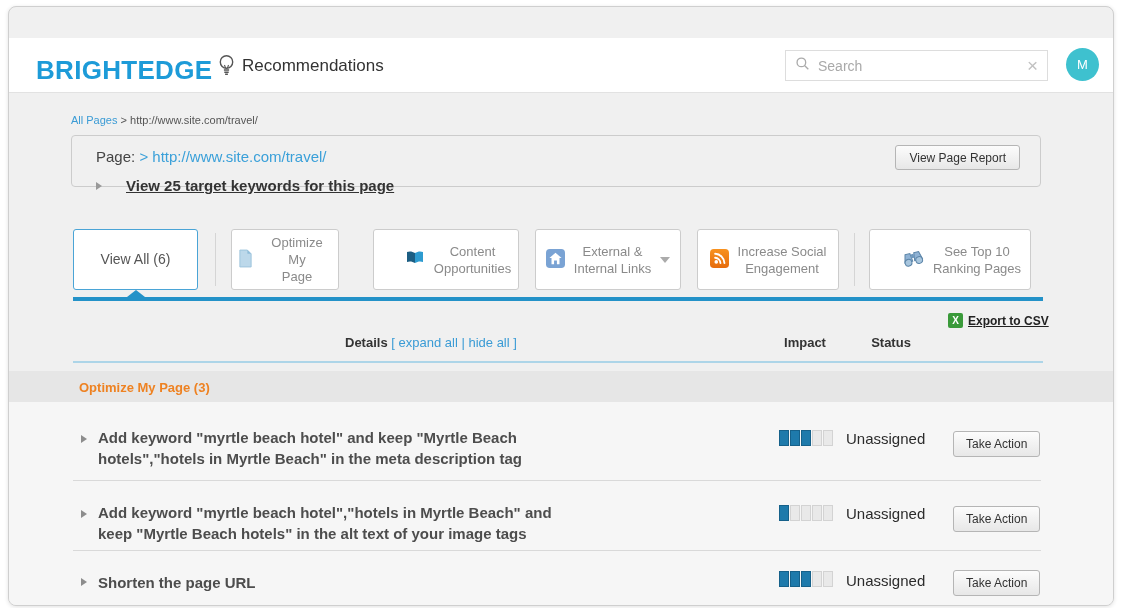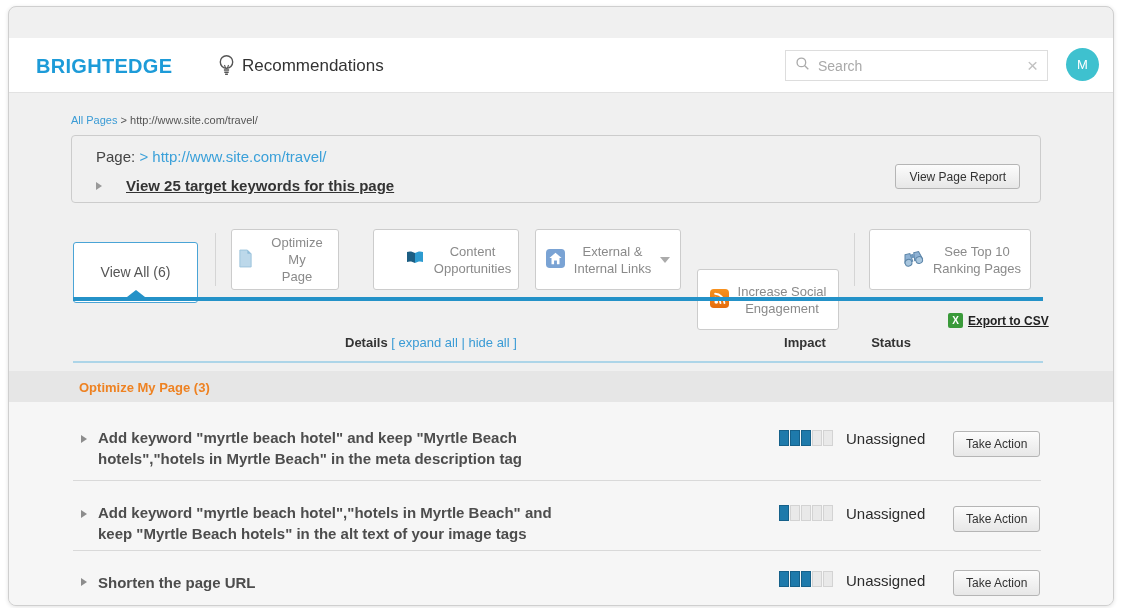--- a/index.html
+++ b/index.html
@@ -14,55 +14,55 @@
               background:linear-gradient(#f0f0f0,#e4e4e4); border-bottom:1px solid #d0d0d0;margin-top:39px; }
   .dots { position:absolute; left:18px; top:10px; display:flex; gap:8px; }
   .dot { width:11px; height:11px; border-radius:50%; background:#c7c7c7; }
   .urlbar { position:absolute; left:50%; transform:translateX(-50%); top:4px; width:540px; height:22px;
             background:#fff; border:1px solid #dcdcdc; border-radius:5px;
             font-size:12px; color:#555; display:flex; align-items:center; justify-content:center; }
   .refresh { position:absolute; right:9px; top:4px; }
 
   
   .appheader { position:absolute; left:0; top:31px; right:0; height:55px; background:#fff; border-bottom:1px solid #e2e2e2; }
-  .logo { position:absolute; left:27px; top:17px; font-size:20px; font-weight:bold; color:#1d9bd8; letter-spacing:.3px; }
+  .logo { position:absolute; left:27px; top:17px; font-size:26px; font-weight:bold; color:#1d9bd8; letter-spacing:.3px; }
   .bulb { position:absolute; left:207px; top:15px; }
   .pagetitle { position:absolute; left:233px; top:18px; font-size:17px; color:#333; }
   .searchbox { position:absolute; left:776px; top:12px; width:263px; height:31px;
                border:1px solid #ddd; background:#fff; display:flex; align-items:center; padding:0 9px; gap:8px; }
   .searchbox input { flex:1; border:none; outline:none; font-size:14px; color:#444; font-family:inherit; background:transparent; }
   .searchbox input::placeholder { color:#a9a9a9; }
   .clear-x { color:#c2c2c2; font-size:19px; line-height:1; cursor:pointer; }
   .avatar { position:absolute; right:14px; top:10px; width:33px; height:33px; border-radius:50%;
             background:#3ec1cf; color:#fff; font-size:13px; display:flex; align-items:center; justify-content:center; }
 
   
   .breadcrumb { position:absolute; left:62px; top:107px; font-size:11px; color:#555; }
   .breadcrumb .bc-link { color:#3a9bd5; cursor:pointer; }
-  .pagebox { position:absolute; left:62px; top:128px; width:970px; height:68px; border:1px solid #ccc; border-radius:4px; }
+  .pagebox { position:absolute; left:62px; top:128px; width:970px; height:52px; border:1px solid #ccc; border-radius:4px; }
   .page-line { position:absolute; left:24px; top:12px; font-size:15px; color:#444; }
   .page-link { color:#3aa0d9; cursor:pointer; }
   .kw-line { position:absolute; left:24px; top:41px; display:flex; align-items:center; gap:24px; }
   .tri-right { width:0; height:0; border-left:6px solid #999; border-top:4px solid transparent; border-bottom:4px solid transparent; }
   .kw-text { font-size:15px; font-weight:bold; color:#333; text-decoration:underline; cursor:pointer; }
   .btn { background:linear-gradient(#fcfcfc,#e7e7e7); border:1px solid #b5b5b5; border-radius:3px;
          color:#333; font-size:12px; font-family:inherit; cursor:pointer; }
-  .report-btn { position:absolute; right:20px; top:28px; height:25px; padding:0 13px; }
+  .report-btn { position:absolute; right:20px; top:9px; height:25px; padding:0 13px; }
 
   
   .tab { position:absolute; top:222px; height:61px; background:#fff; border:1px solid #ccc; border-radius:3px;
          display:flex; align-items:center; justify-content:center; gap:9px; padding:0 6px;
          font-size:13px; color:#8a8a8a; text-align:center; cursor:pointer; }
   .tab .lbl { white-space:pre-line; line-height:17px; }
   .tab-active { border:1px solid #4aa4d6; color:#555; font-size:14px; }
-  .t1 { left:64px; width:125px;margin-top:13px; }
+  .t1 { left:64px; width:125px; }
   .t2 { left:222px; width:108px; }
   .t3 { left:364px; width:146px;padding-left:30px; }
   .t4 { left:526px; width:146px; }
-  .t5 { left:688px; width:142px;margin-top:40px; }
+  .t5 { left:688px; width:142px; }
   .t6 { left:860px; width:162px;padding-left:29px; }
   .tabsep { position:absolute; top:226px; width:1px; height:53px; background:#d5d5d5; }
   .caret-down { width:0; height:0; border-left:5px solid transparent; border-right:5px solid transparent; border-top:6px solid #ababab; }
   .bluebar { position:absolute; left:64px; top:290px; width:970px; height:4px; background:#2492c8; }
   .pointer { position:absolute; left:118px; top:283px; width:0; height:0;
              border-left:9px solid transparent; border-right:9px solid transparent; border-bottom:7px solid #2492c8; }
 
   
   .export { position:absolute; left:939px; top:306px; display:flex; align-items:center; gap:5px; cursor:pointer; }
   .export-label { font-size:12px; font-weight:bold; color:#222; text-decoration:underline; }

